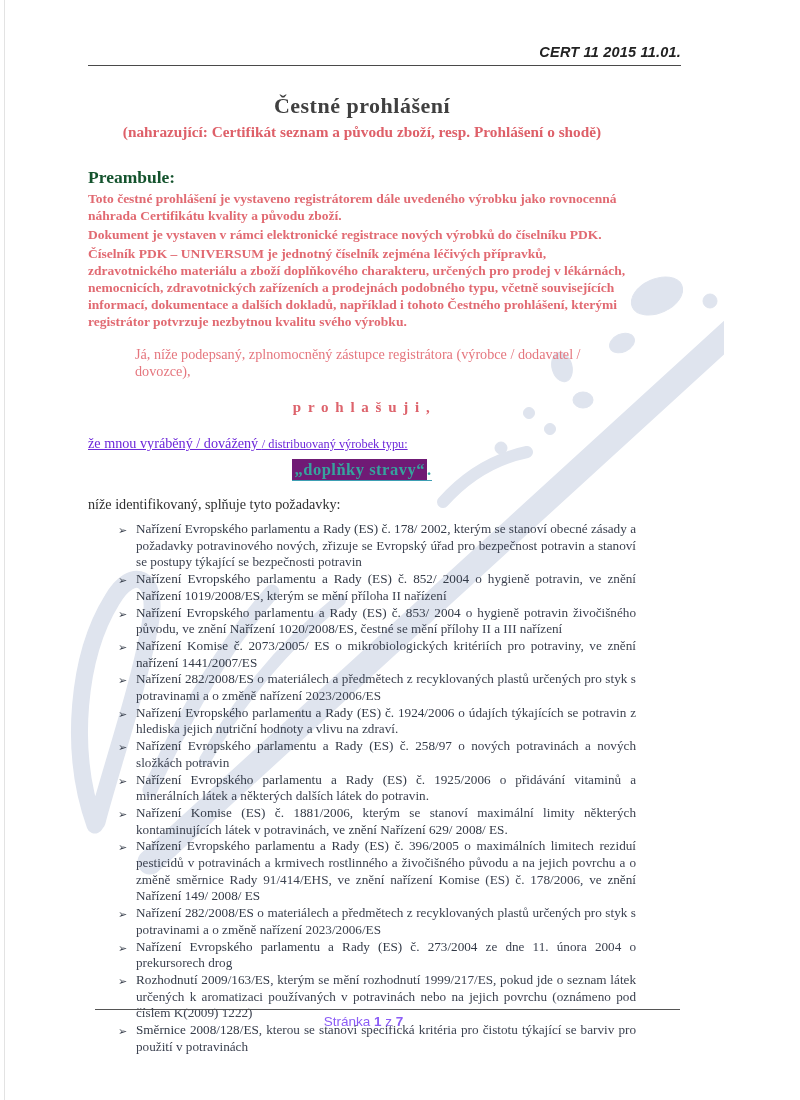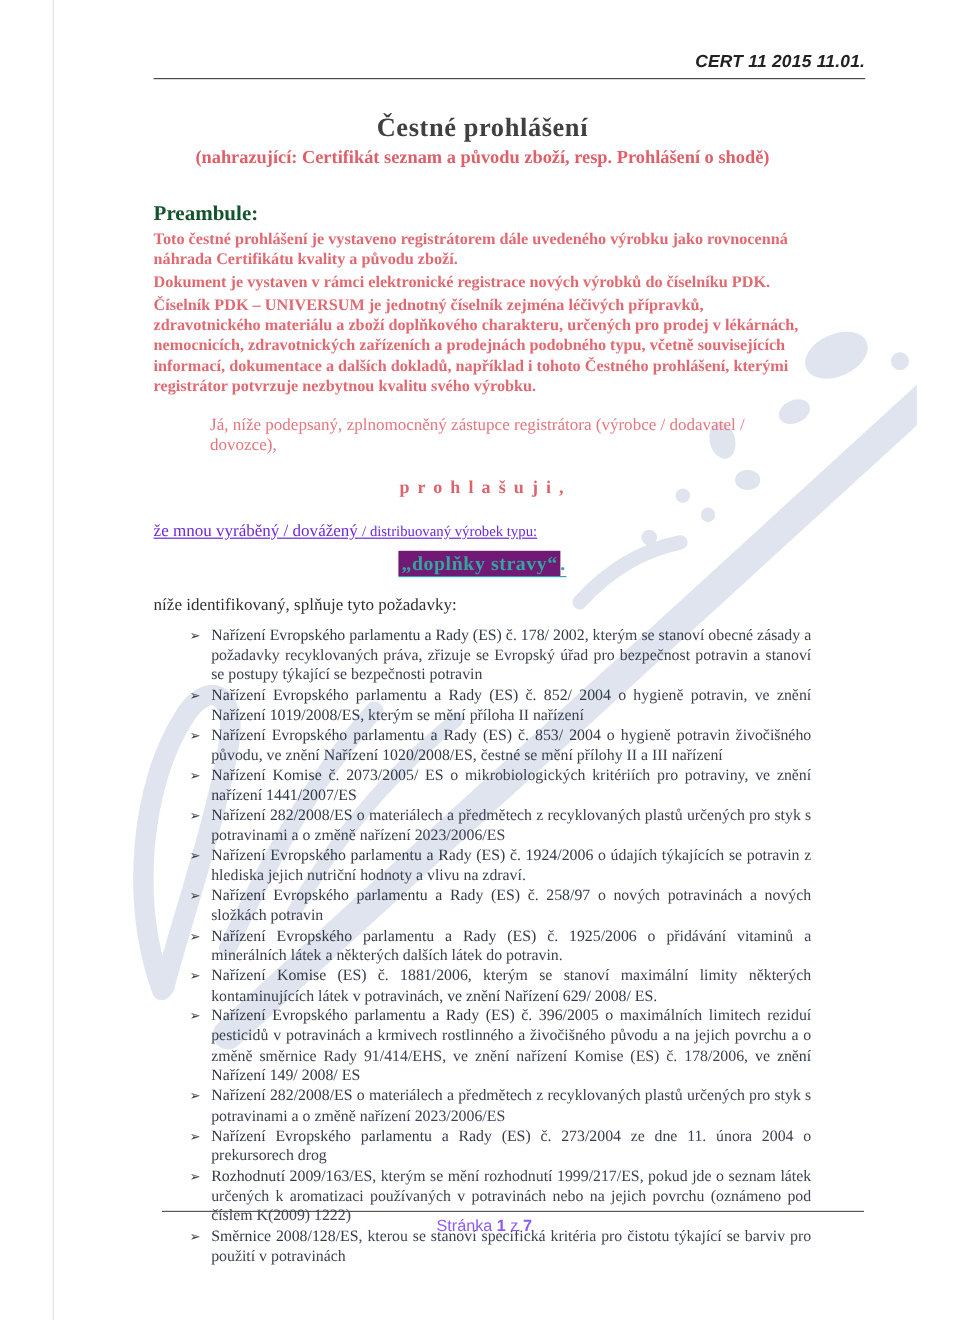--- a/index.html
+++ b/index.html
@@ -2,21 +2,20 @@
 <html lang="cs"><head>
 <meta charset="utf-8">
 <style>
   html,body{margin:0;padding:0;background:#ffffff;}
   .page{
     position:relative;
     width:724px;height:1100px;
     background:#ffffff;
     font-family:"Liberation Serif", serif;
     overflow:hidden;
-    margin-left:40px;
   }
   .scan-edge{
     position:absolute;left:4px;top:0;bottom:0;width:1px;
     background:#e3e3e3;
   }
   
   .wm{position:absolute;left:0;top:0;z-index:0;pointer-events:none;}
   .content{position:relative;z-index:1;padding:44px 88px 0 88px;}
 
   .header{margin-right:-45px;}
@@ -130,21 +129,21 @@
 
     <div class="product-line"><span>že mnou vyráběný / dovážený </span><span class="small">/ distribuovaný výrobek typu:</span></div>
 
     <div class="product-type"><span class="uwrap"><span class="hl">„doplňky stravy“</span><span>.</span></span></div>
 
     <div class="req-intro">níže identifikovaný, splňuje tyto požadavky:</div>
 
     <div class="req-list">
         <div class="req-item">
           <span class="bullet">➢</span>
-          <span class="req-text"><span class="b">Nařízení Evropského parlamentu a Rady (ES) č. 178/ 2002</span><span>, kterým se stanoví obecné zásady a požadavky recyklovaných práva, zřizuje se Evropský úřad pro bezpečnost potravin a stanoví se postupy týkající se bezpečnosti potravin</span></span>
+          <span class="req-text"><span class="b">Nařízení Evropského parlamentu a Rady (ES) č. 178/ 2002</span><span>, kterým se stanoví obecné zásady a požadavky potravinového nových, zřizuje se Evropský úřad pro bezpečnost potravin a stanoví se postupy týkající se bezpečnosti potravin</span></span>
         </div>
         <div class="req-item">
           <span class="bullet">➢</span>
           <span class="req-text"><span class="b">Nařízení Evropského parlamentu a Rady (ES) č. 852/ 2004</span><span> o hygieně potravin, ve znění </span><span class="b">Nařízení 1019/2008/ES</span><span>, kterým se mění příloha II nařízení</span></span>
         </div>
         <div class="req-item">
           <span class="bullet">➢</span>
           <span class="req-text"><span class="b">Nařízení Evropského parlamentu a Rady (ES) č. 853/ 2004</span><span> o hygieně potravin živočišného původu, ve znění </span><span class="b">Nařízení 1020/2008/ES</span><span>, čestné se mění přílohy II a III nařízení</span></span>
         </div>
         <div class="req-item">

